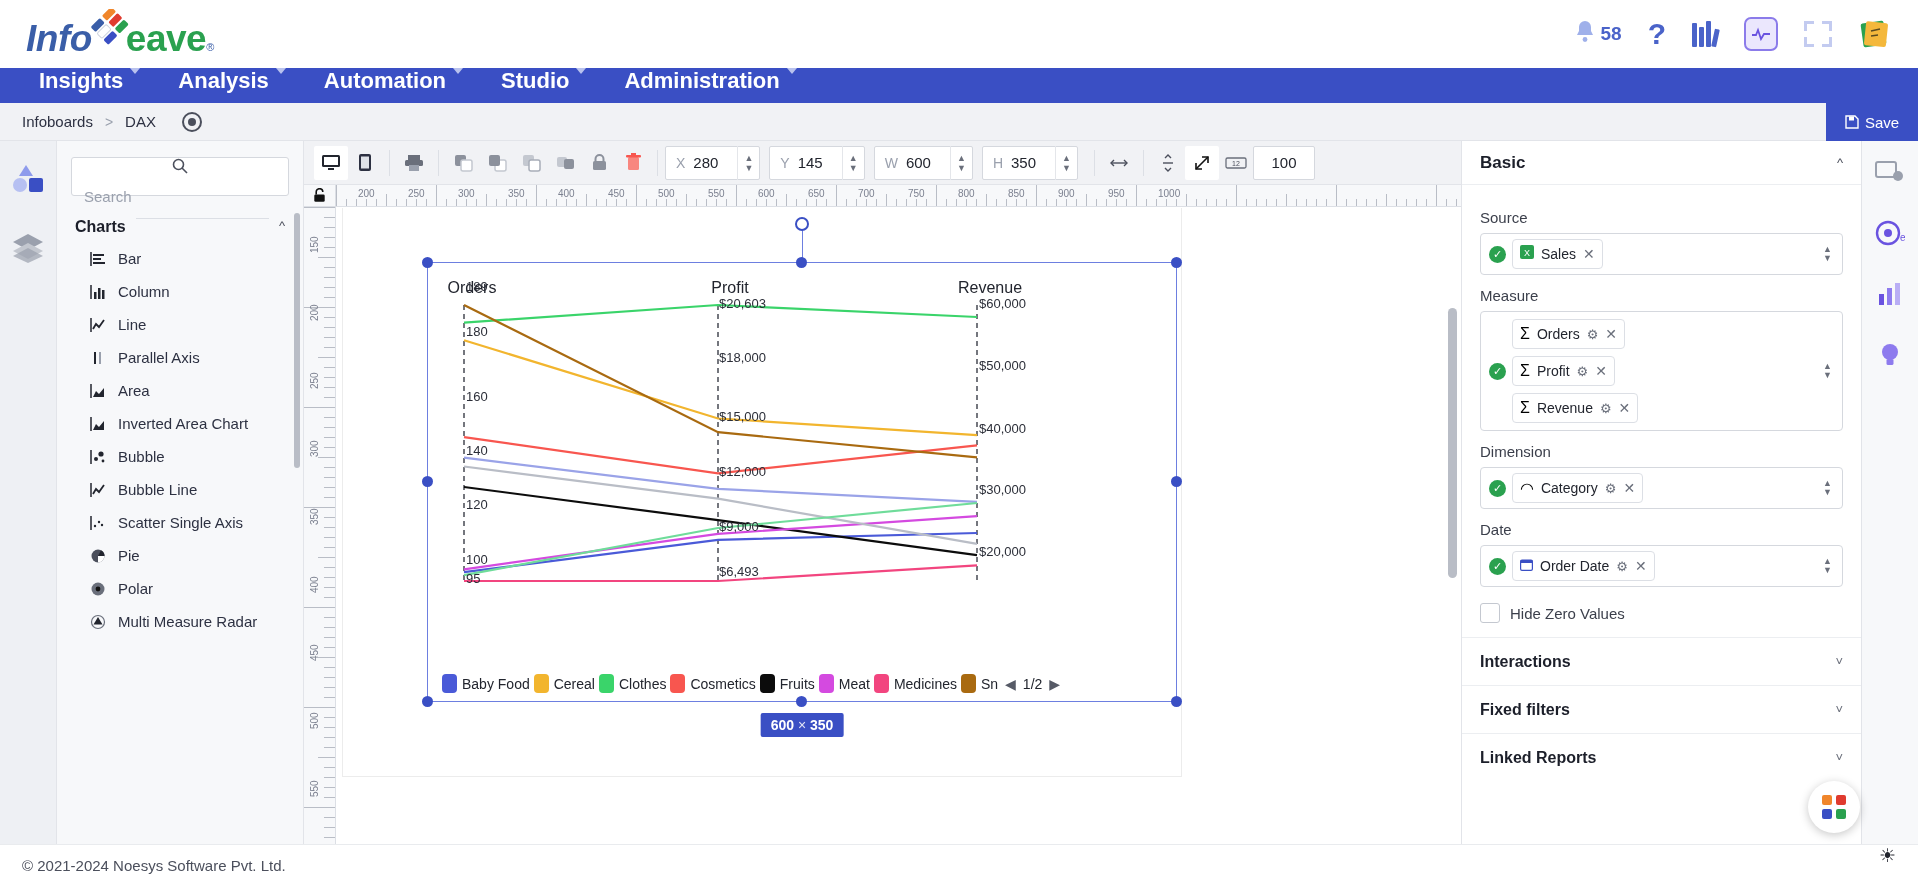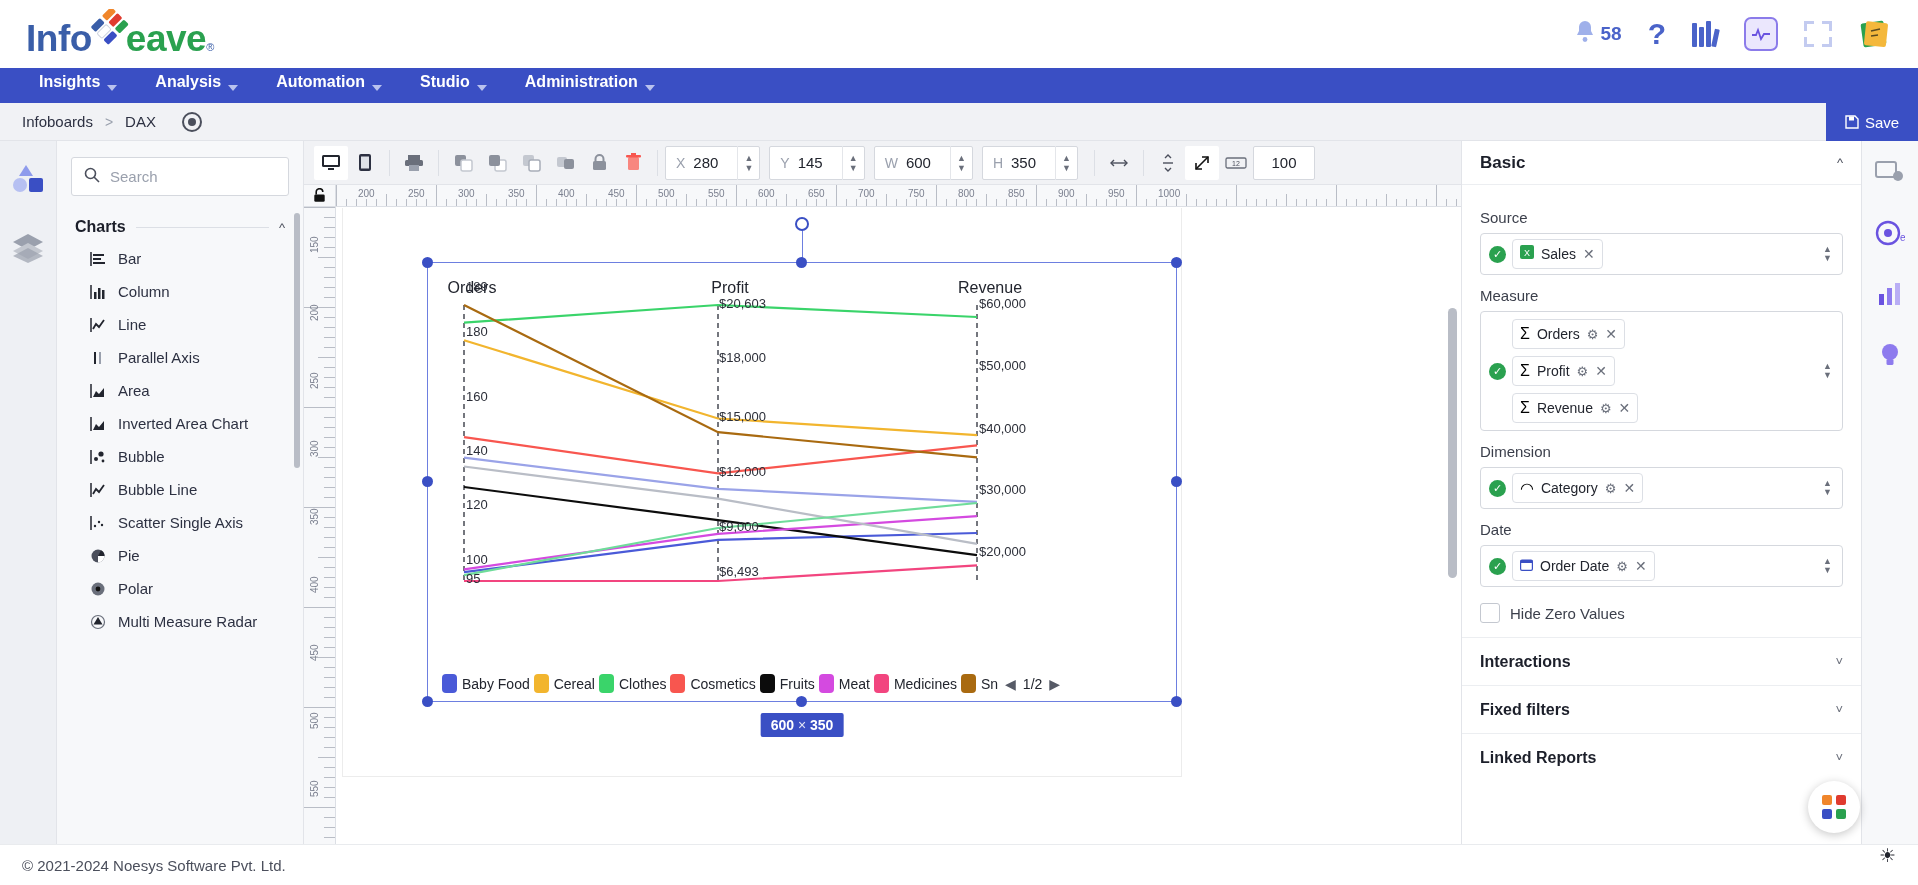--- a/index.html
+++ b/index.html
@@ -13,21 +13,21 @@
 
   
   .topbar {
     height: 68px; background: #ffffff;
     display: flex; align-items: center; justify-content: space-between;
     padding: 0 26px 0 26px;
     position: relative;
   }
   .logo { display: flex; align-items: baseline; }
   .logo-text { font-size: 37px; font-weight: 700; letter-spacing: -0.5px; }
-  .logo-info { color: #3a5ea8; }
+  .logo-info { color: #3a5ea8; font-style: italic; }
   .logo-weave { color: #2aa14f; }
   .logo-mark {
     width: 42px; height: 42px; position: relative; display: inline-block;
     margin: 0 -4px -6px -4px; vertical-align: bottom;
   }
   .logo-reg { font-size: 11px; color: #3a5ea8; vertical-align: super; }
 
   .top-icons { display: flex; align-items: center; gap: 26px; }
   .top-icon { display:flex; align-items:center; gap:4px; cursor: pointer; }
   .bell-count { color:#4a63c9; font-size:19px; font-weight:600; }
@@ -44,22 +44,22 @@
   .fs-icon .b{top:0;right:0;border-left:none;border-bottom:none;}
   .fs-icon .c{bottom:0;left:0;border-right:none;border-top:none;}
   .fs-icon .d{bottom:0;right:0;border-left:none;border-top:none;}
 
   
   .navbar {
     height: 35px; background: #3a4fc4;
     display:flex; align-items:center; padding-left: 20px; gap: 0;
   }
   .nav-item {
-    color:#fff; font-size:16px; font-weight:600; padding: 12px 19px;
-    display:flex; align-items:flex-end; gap:7px; height:100%; cursor:pointer;
+    color:#fff; font-size:22px; font-weight:600; padding: 0 19px;
+    display:flex; align-items:flex-start; gap:7px; height:100%; cursor:pointer;
   }
   .caret-d {
     width:0;height:0;border-left:5px solid transparent;border-right:5px solid transparent;
     border-top:6px solid #b9c2ee;
   }
 
   
   .crumbbar {
     height: 38px; background:#f1f2f5; display:flex; align-items:center;
     padding-left: 22px; gap: 12px; position:relative;
@@ -86,29 +86,29 @@
     align-items:center; padding-top: 22px; gap: 34px; border-right:1px solid #e2e4e9;
   }
   .rail-ic { cursor:pointer; }
 
   .leftpanel {
     width: 247px; background:#f7f8fa; border-right:1px solid #e2e4e9;
     padding: 16px 14px 0 14px; position:relative; overflow:hidden;
   }
   .searchbox {
     height: 39px; border:1px solid #d5d8de; background:#fff; border-radius:3px;
-    display:flex; align-items:center; padding: 0 12px; gap:10px;
+    display:flex; align-items:center; padding: 0 12px; gap:10px;flex-direction:column;
   }
   .searchbox input {
     border:none; outline:none; font-size:15px; color:#555; width:100%;
     font-family: "Liberation Sans", sans-serif; background:transparent;
   }
   .searchbox input::placeholder{color:#9aa0ad;}
   .section-head {
-    display:flex; align-items:center; gap:10px; margin: 22px 4px 6px 4px;
+    display:flex; gap:10px; margin: 22px 4px 6px 4px;
   }
   .section-title{font-size:16px;font-weight:700;color:#1c1f2a;}
   .section-rule{flex:1;height:1px;background:#dcdfe5;}
   .chev { color:#4b4f5c; font-size:13px; cursor:pointer;}
   .chart-list { margin-top: 6px; }
   .chart-item {
     display:flex; align-items:center; gap:12px; padding: 8px 0 8px 18px;
     font-size:15px; color:#2d3142; cursor:pointer;
   }
   .ci-ic { width:17px; height:17px; display:inline-flex; align-items:center; justify-content:center;}

